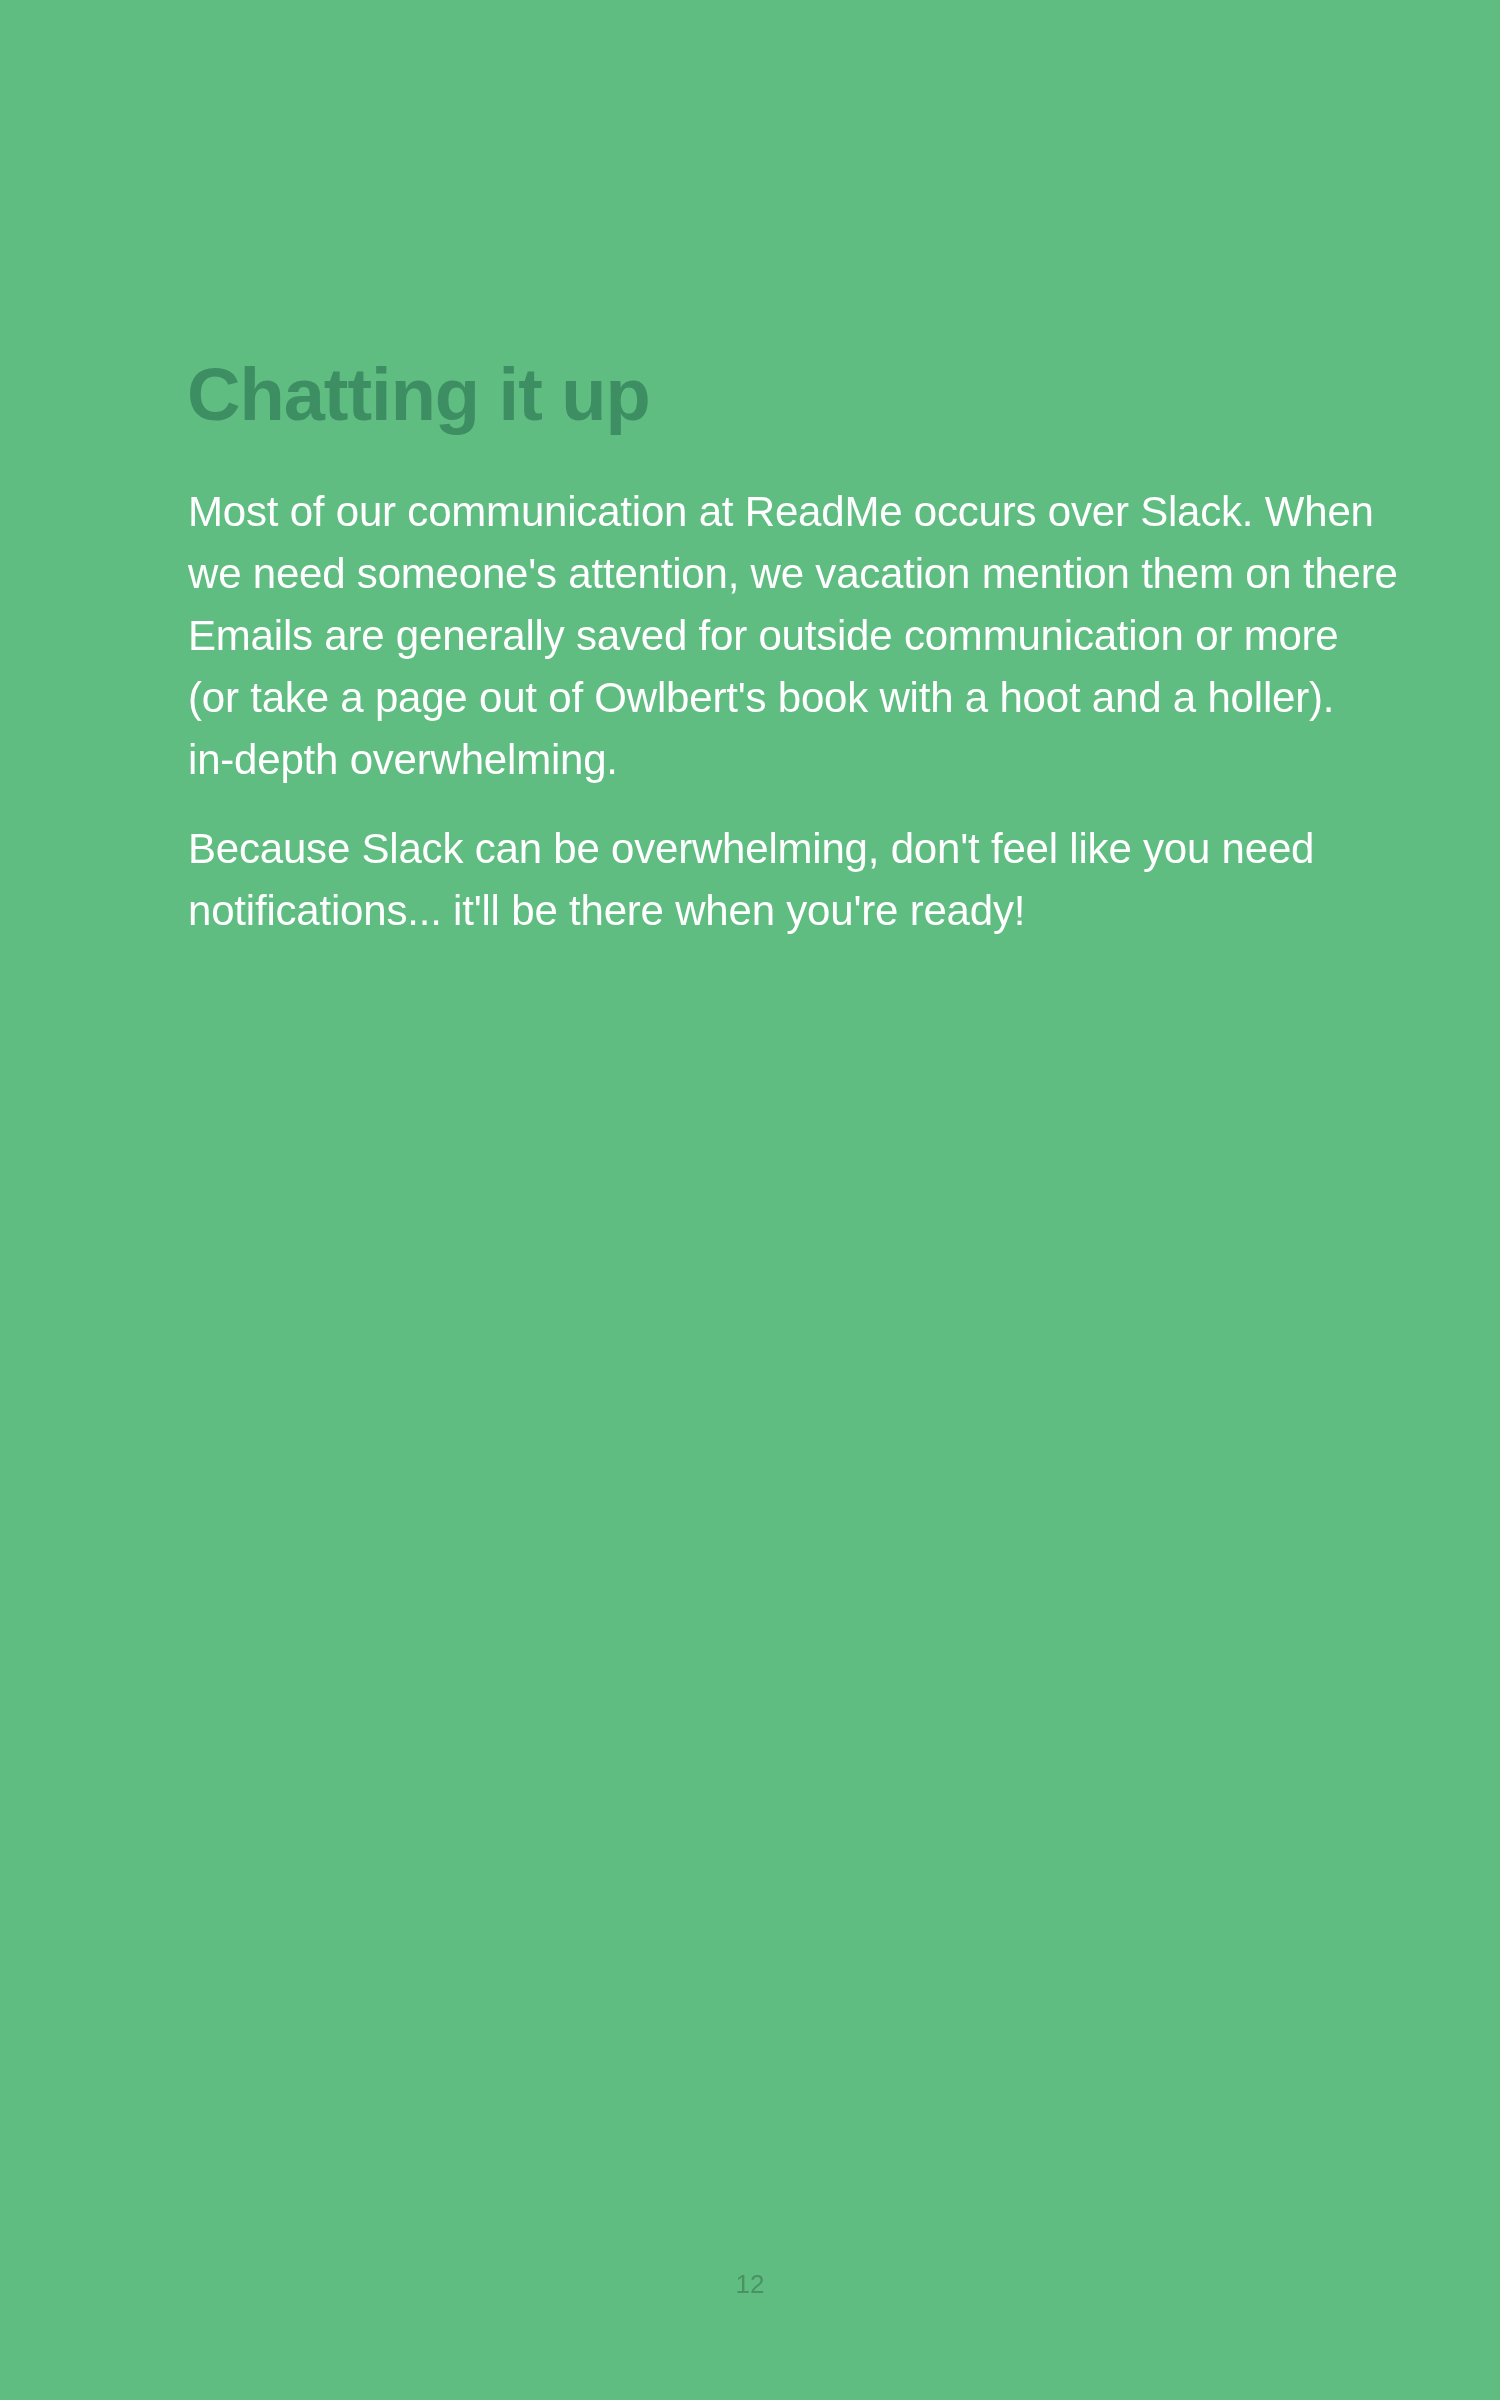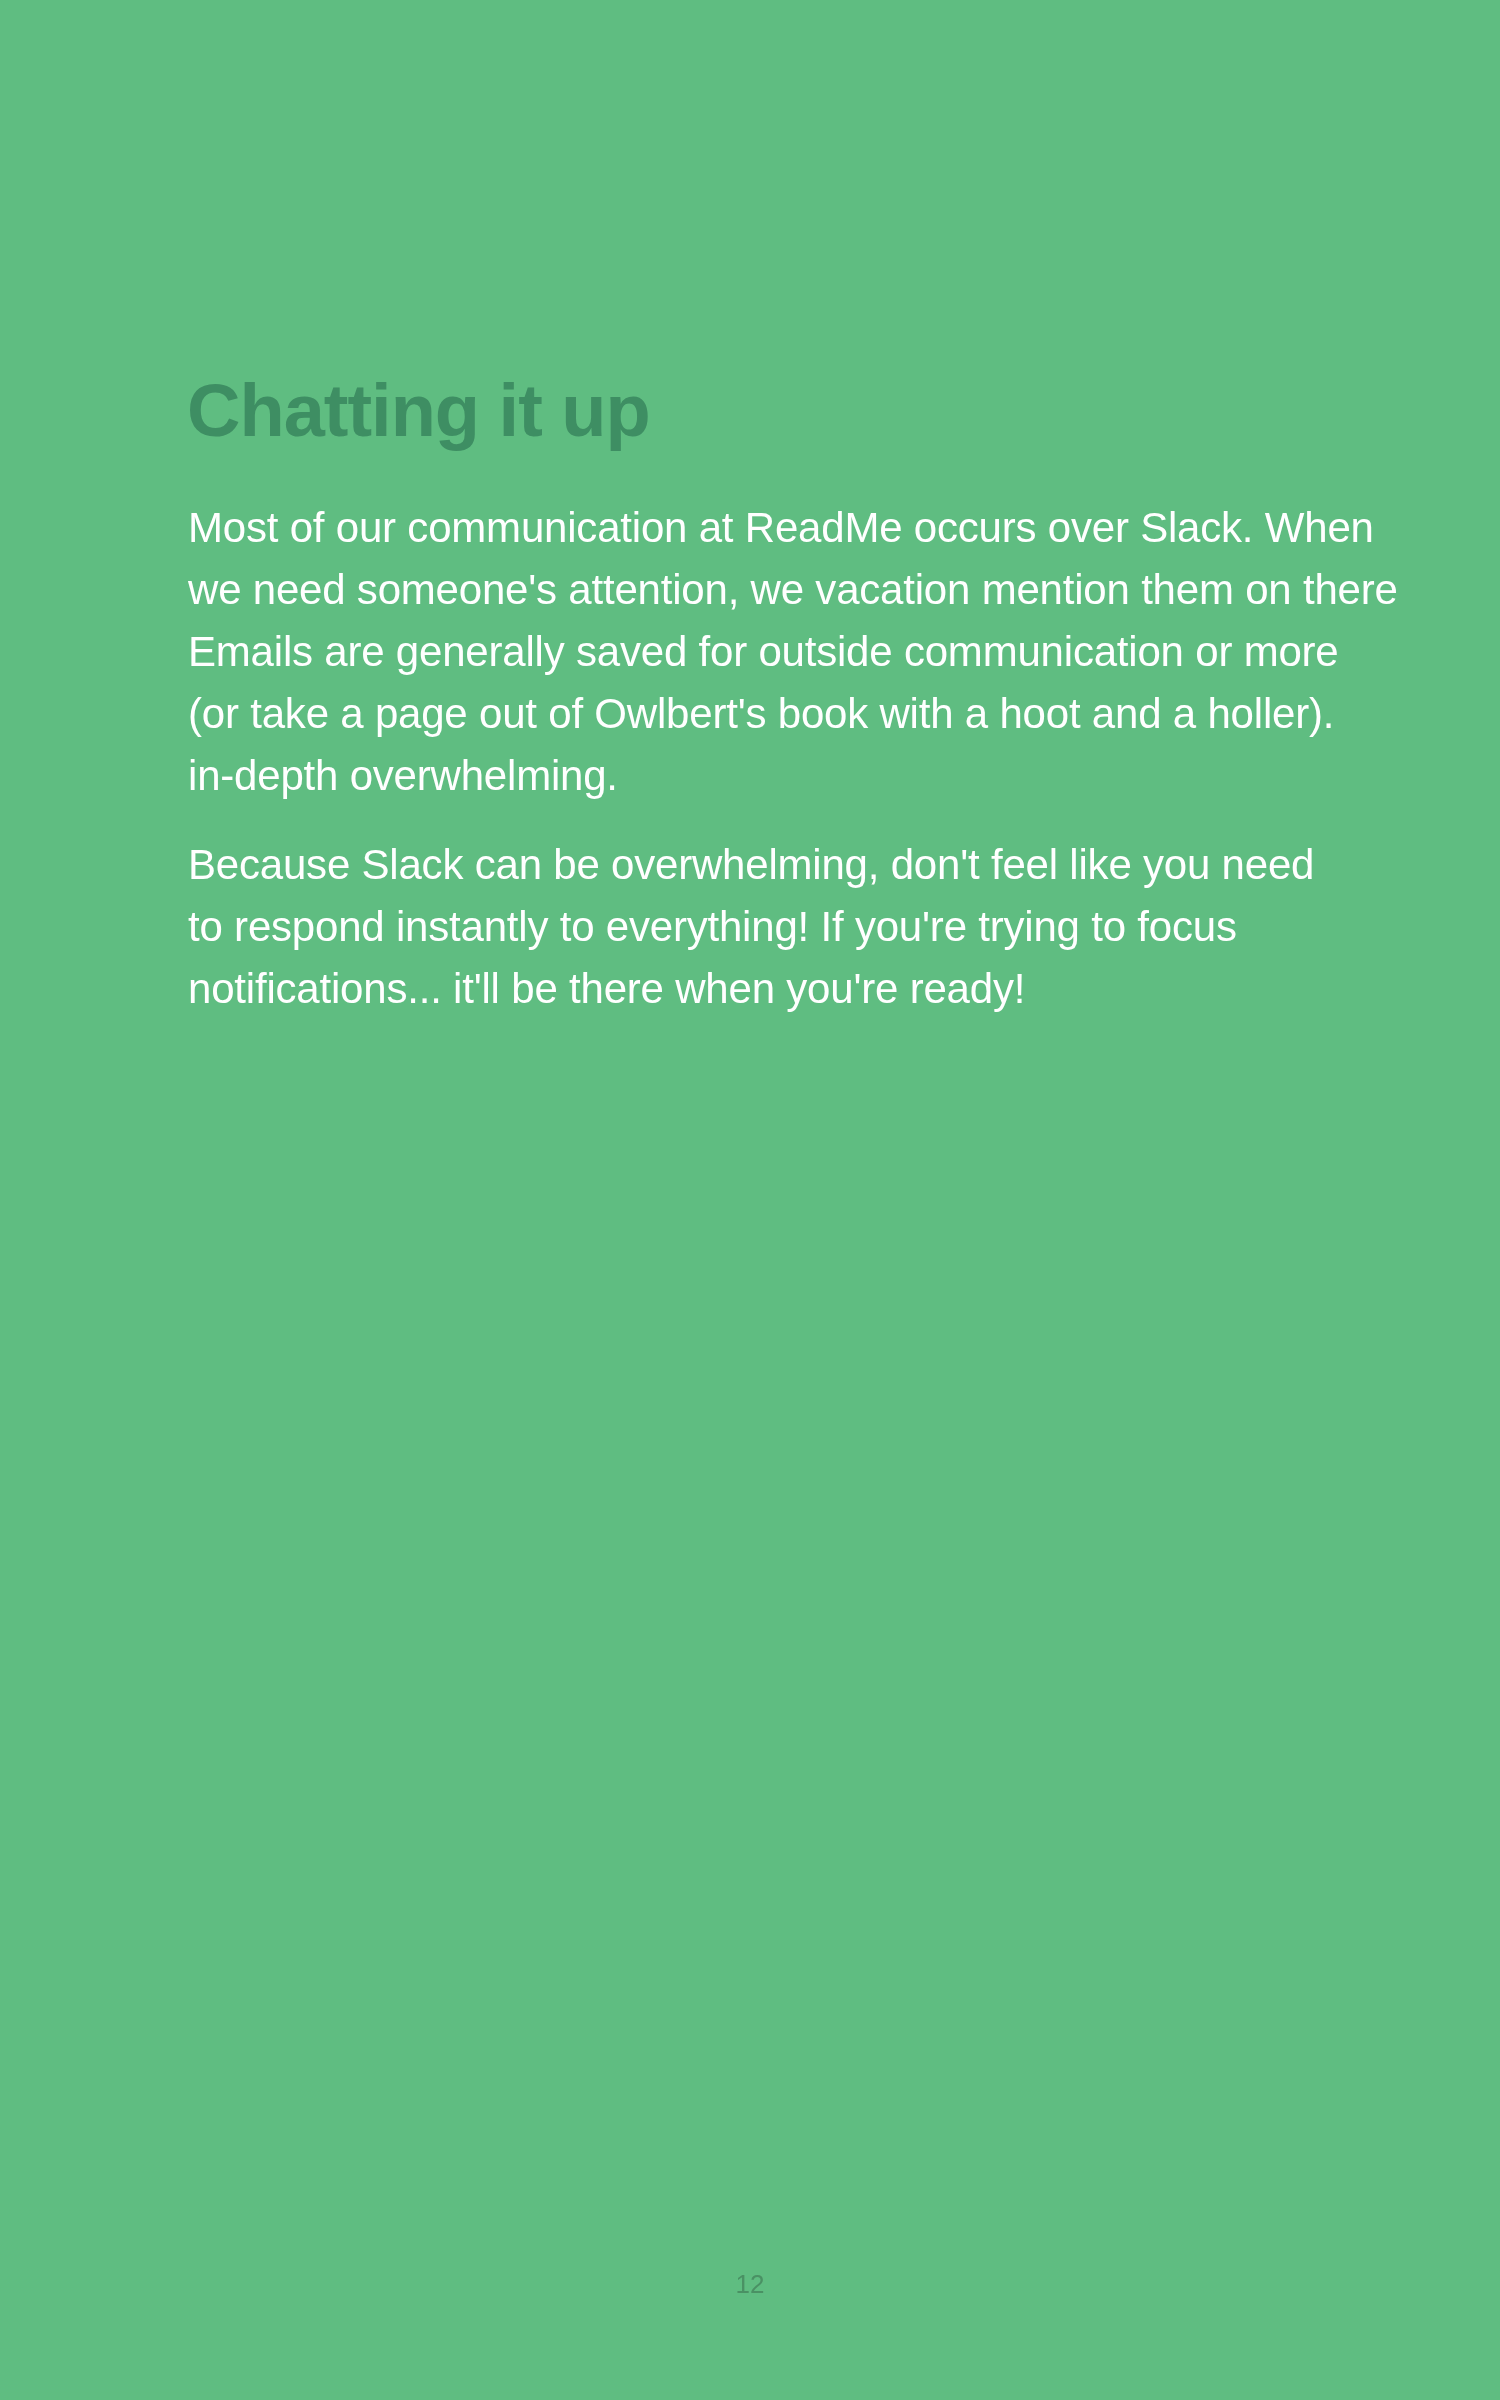--- a/index.html
+++ b/index.html
@@ -10,21 +10,21 @@
     width: 1500px;
     height: 2400px;
     background: var(--background, #5fbd81);
     font-family: "Liberation Sans", sans-serif;
     position: relative;
     overflow: hidden;
   }
   .content {
     position: absolute;
     left: 187px;
-    top: 16px;
+    top: 0;
     width: 1180px;
     padding-top: 358px;
   }
   h1.page-title {
     margin: 0;
     font-size: 74px;
     line-height: 74px;
     font-weight: 700;
     letter-spacing: -1px;
     color: var(--heading, #3e8e63);
@@ -68,18 +68,17 @@
   <p class="paragraph first">
     <span class="line">Most of our communication at ReadMe occurs over Slack. When</span>
     <span class="line">we need someone's attention, we vacation mention them on there</span>
     <span class="line">Emails are generally saved for outside communication or more</span>
     <span class="line">(or take a page out of Owlbert's book with a hoot and a holler).</span>
     <span class="line">in-depth overwhelming.</span>
   </p>
 
   <p class="paragraph second">
     <span class="line">Because Slack can be overwhelming, don't feel like you need</span>
-    <span class="line">to respond instantly to everything! If you're trying to focus</span>
     <span class="line">notifications... it'll be there when you're ready!</span>
   </p>
 </main>
 
 <div class="page-number">12</div>
 
 </body></html>

